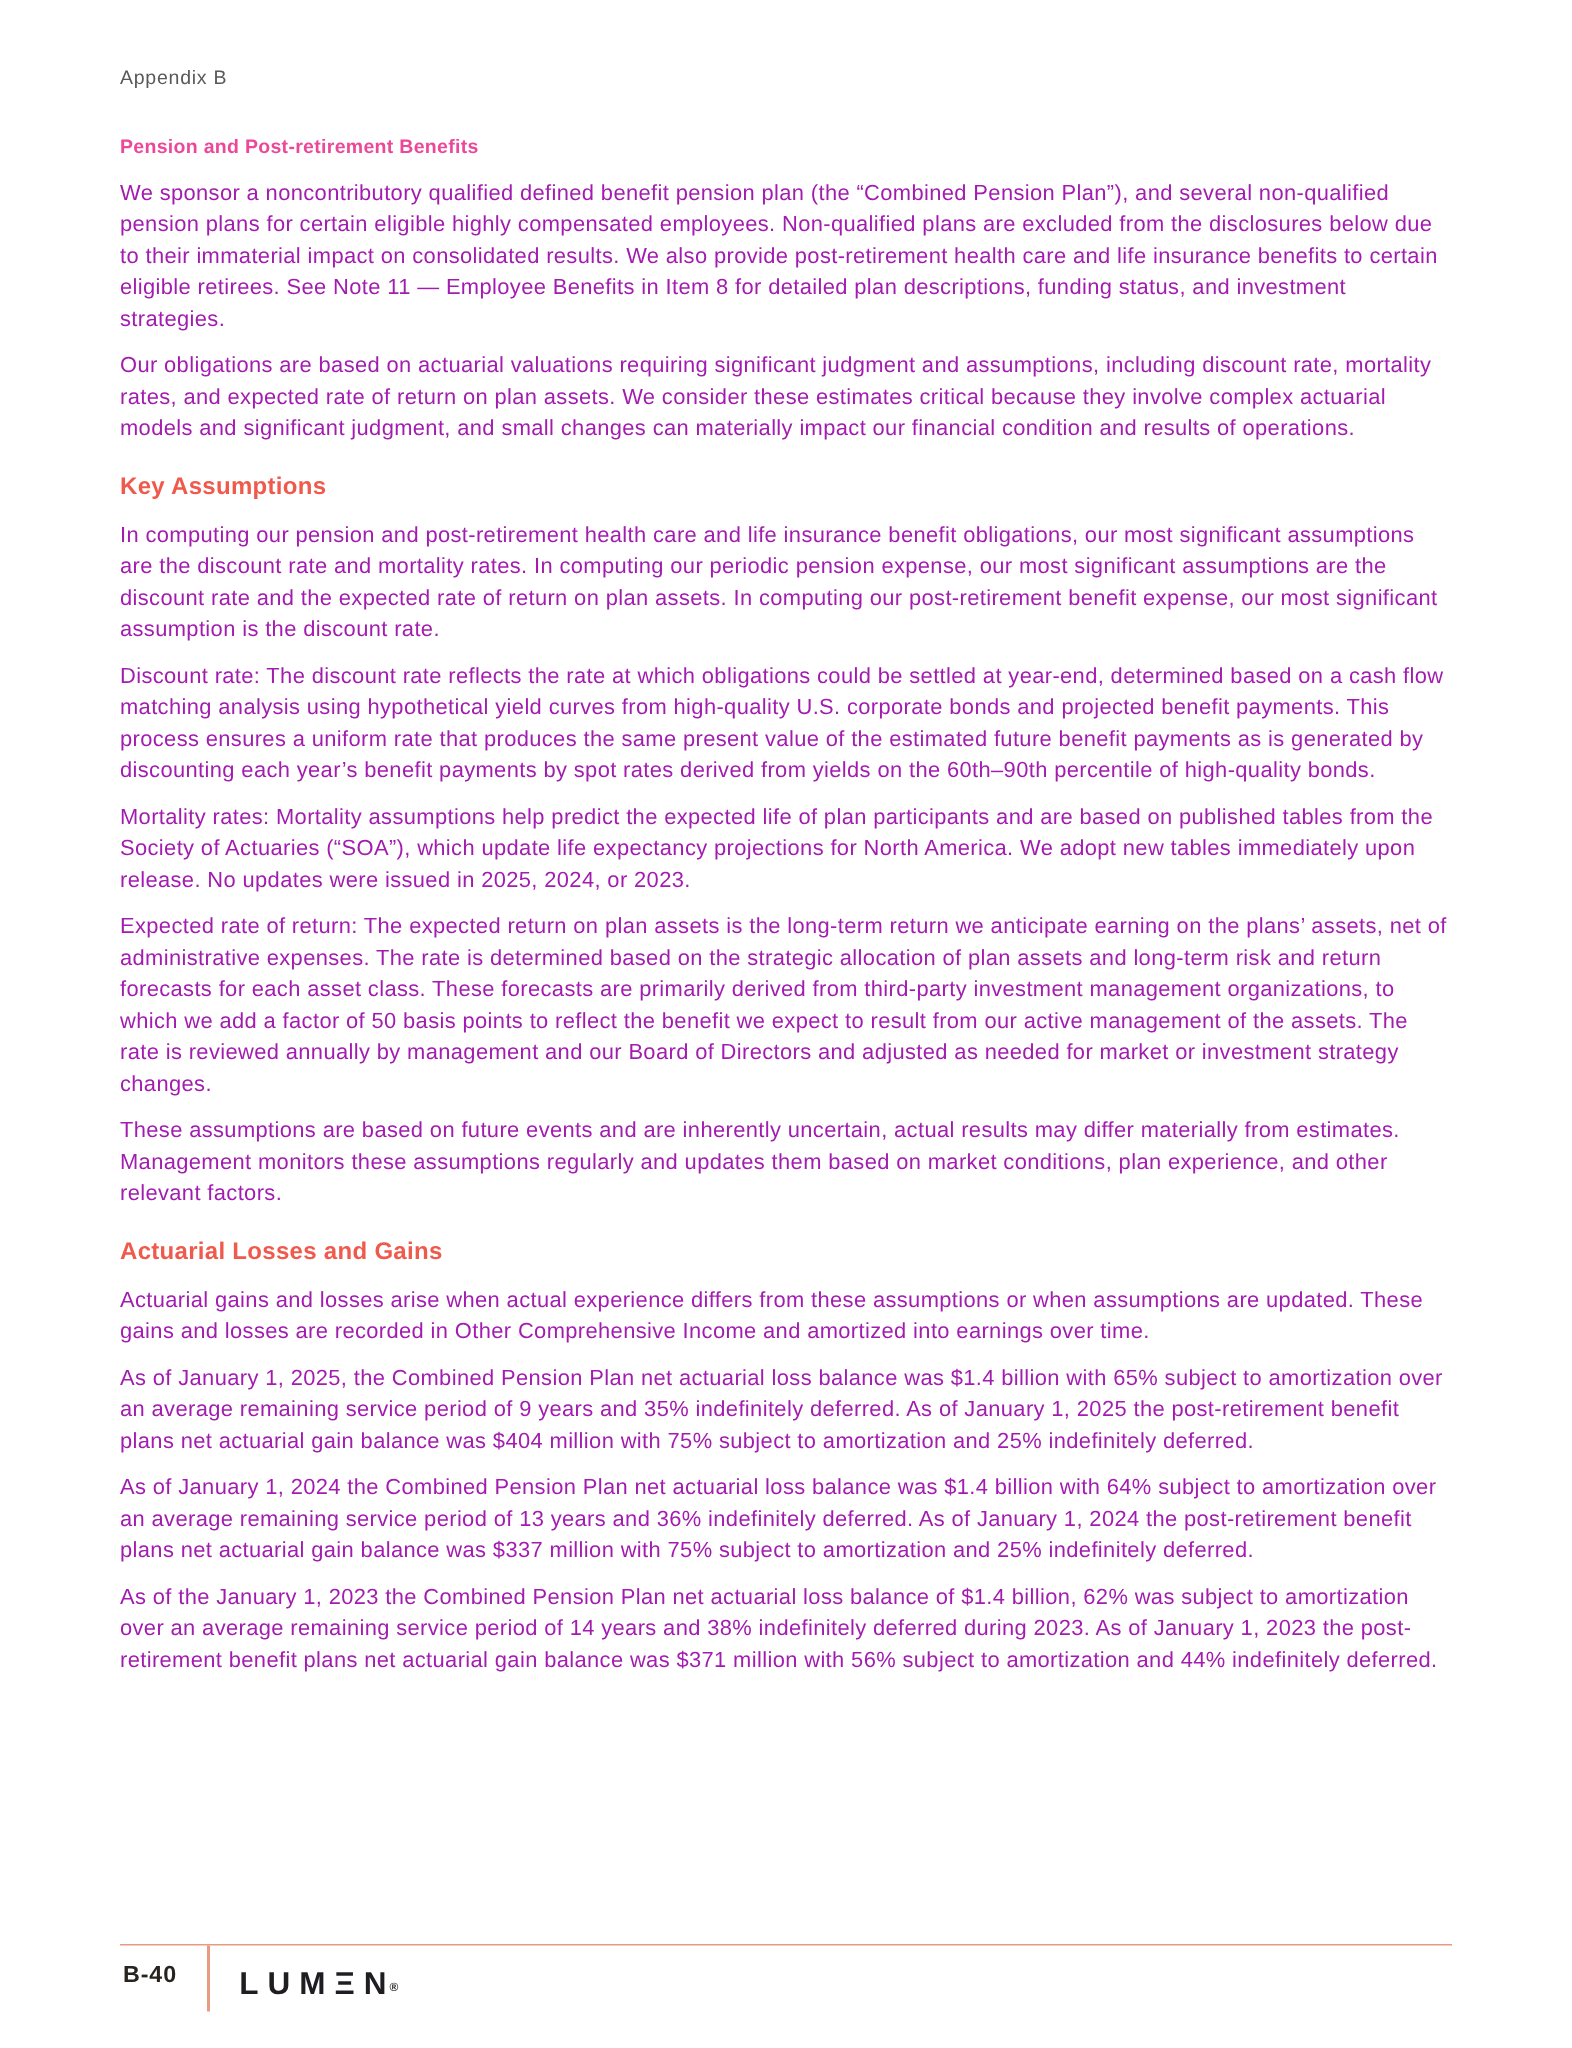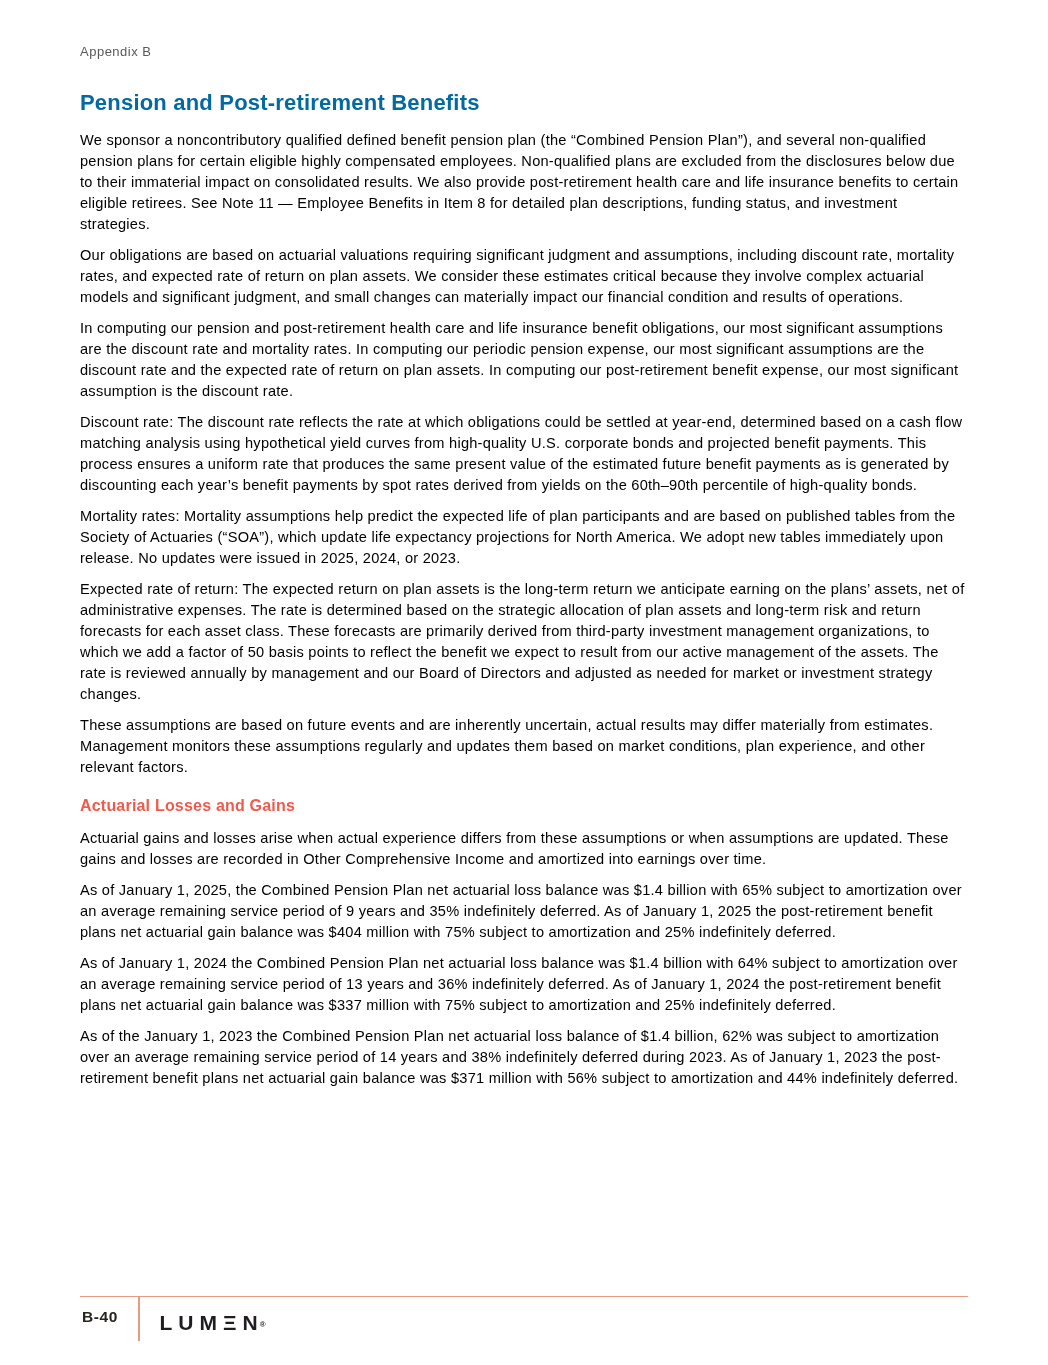--- a/index.html
+++ b/index.html
@@ -20,38 +20,38 @@
     padding: 44px 80px 0 80px;
     background: #ffffff;
   }
   .eyebrow {
     font-size: 13px;
     letter-spacing: 0.5px;
     color: #58595b;
   }
   h1.doc-title {
     margin: 31px 0 14px 0;
-    font-size: 22px;
+    font-size: 13px;
     font-weight: bold;
     letter-spacing: 0.2px;
-    color: #0369a1;
+    color: #ec4899;
   }
   h2.section-heading {
     margin: 19px 0 13px 0;
     font-size: 16px;
     font-weight: bold;
     letter-spacing: 0.2px;
     color: #ef5a4c;
   }
   p.body-para {
     margin: 0 0 10px 0;
     font-size: 14.6px;
     line-height: 21px;
     letter-spacing: 0.25px;
-    color: #000000;
+    color: #a21caf;
   }
   .footer {
     position: absolute;
     top: 1296px;
     left: 80px;
     right: 80px;
     border-top: 1.5px solid #eb9a82;
     display: flex;
     align-items: stretch;
     height: 45px;
@@ -93,20 +93,21 @@
 <div class="page">
 
   <div class="eyebrow">Appendix B</div>
 
   <h1 class="doc-title">Pension and Post-retirement Benefits</h1>
 
   <p class="body-para">We sponsor a noncontributory qualified defined benefit pension plan (the “Combined Pension Plan”), and several non-qualified pension plans for certain eligible highly compensated employees. Non-qualified plans are excluded from the disclosures below due to their immaterial impact on consolidated results. We also provide post-retirement health care and life insurance benefits to certain eligible retirees. See Note 11 — Employee Benefits in Item 8 for detailed plan descriptions, funding status, and investment strategies.</p>
 
   <p class="body-para">Our obligations are based on actuarial valuations requiring significant judgment and assumptions, including discount rate, mortality rates, and expected rate of return on plan assets. We consider these estimates critical because they involve complex actuarial models and significant judgment, and small changes can materially impact our financial condition and results of operations.</p>
 
+  <h2 class="section-heading">Key Assumptions</h2>
 
   <p class="body-para">In computing our pension and post-retirement health care and life insurance benefit obligations, our most significant assumptions are the discount rate and mortality rates. In computing our periodic pension expense, our most significant assumptions are the discount rate and the expected rate of return on plan assets. In computing our post-retirement benefit expense, our most significant assumption is the discount rate.</p>
 
   <p class="body-para">Discount rate: The discount rate reflects the rate at which obligations could be settled at year-end, determined based on a cash flow matching analysis using hypothetical yield curves from high-quality U.S. corporate bonds and projected benefit payments. This process ensures a uniform rate that produces the same present value of the estimated future benefit payments as is generated by discounting each year’s benefit payments by spot rates derived from yields on the 60th–90th percentile of high-quality bonds.</p>
 
   <p class="body-para">Mortality rates: Mortality assumptions help predict the expected life of plan participants and are based on published tables from the Society of Actuaries (“SOA”), which update life expectancy projections for North America. We adopt new tables immediately upon release. No updates were issued in 2025, 2024, or 2023.</p>
 
   <p class="body-para">Expected rate of return: The expected return on plan assets is the long-term return we anticipate earning on the plans’ assets, net of administrative expenses. The rate is determined based on the strategic allocation of plan assets and long-term risk and return forecasts for each asset class. These forecasts are primarily derived from third-party investment management organizations, to which we add a factor of 50 basis points to reflect the benefit we expect to result from our active management of the assets. The rate is reviewed annually by management and our Board of Directors and adjusted as needed for market or investment strategy changes.</p>
 
   <p class="body-para">These assumptions are based on future events and are inherently uncertain, actual results may differ materially from estimates. Management monitors these assumptions regularly and updates them based on market conditions, plan experience, and other relevant factors.</p>

